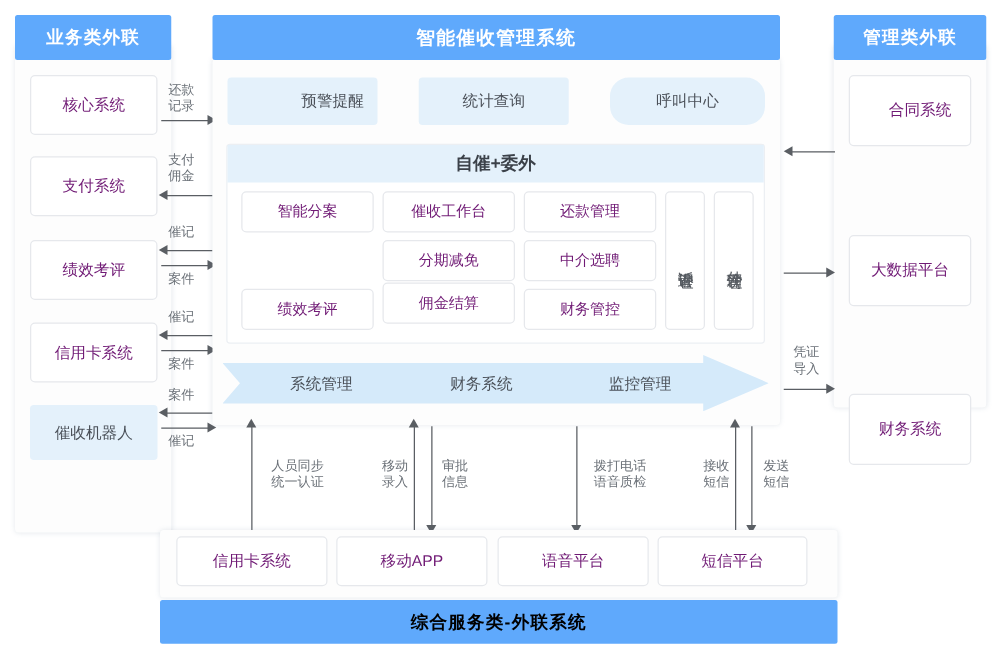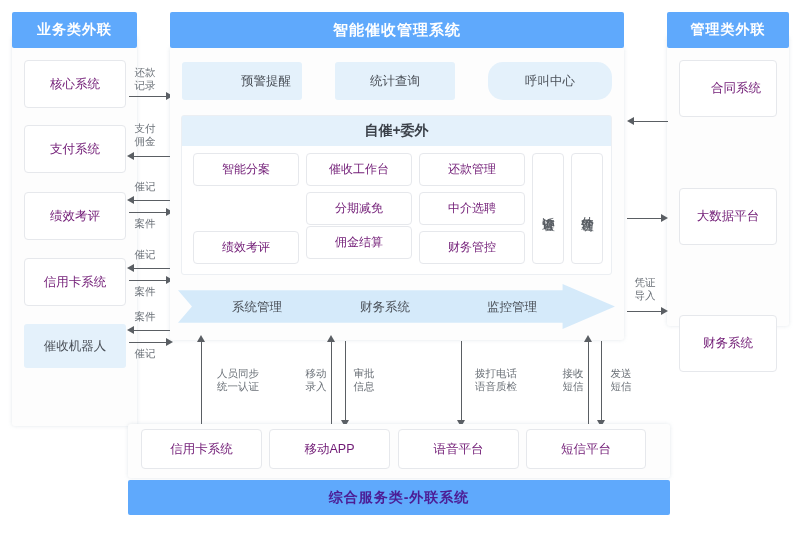--- a/index.html
+++ b/index.html
@@ -54,21 +54,21 @@
   .ah{position:absolute;width:0;height:0;}
   .ah.right{border-top:4px solid transparent;border-bottom:4px solid transparent;border-left:7px solid #5a5e63;}
   .ah.left{border-top:4px solid transparent;border-bottom:4px solid transparent;border-right:7px solid #5a5e63;}
   .ah.up{border-left:4px solid transparent;border-right:4px solid transparent;border-bottom:7px solid #5a5e63;}
   .ah.down{border-left:4px solid transparent;border-right:4px solid transparent;border-top:7px solid #5a5e63;}
 
   .alabel{position:absolute;font-size:10.5px;color:#6b7178;line-height:1.22;
           text-align:center;white-space:pre-line;}
 
   
-  .footer{position:absolute;background:#5fa9fc;color:#4c1d95;border-radius:2px;
+  .footer{position:absolute;background:#5fa9fc;color:#000000;border-radius:2px;
           display:flex;align-items:center;justify-content:center;
           font-size:14px;font-weight:bold;letter-spacing:1px;}
 </style>
 </head>
 <body>
 
 <div class="stage">
 
   <div class="panel" style="left:12px;top:36px;width:125px;height:390px;"></div>
   <div class="panel-head" style="left:12px;top:12px;width:125px;height:36px;">

